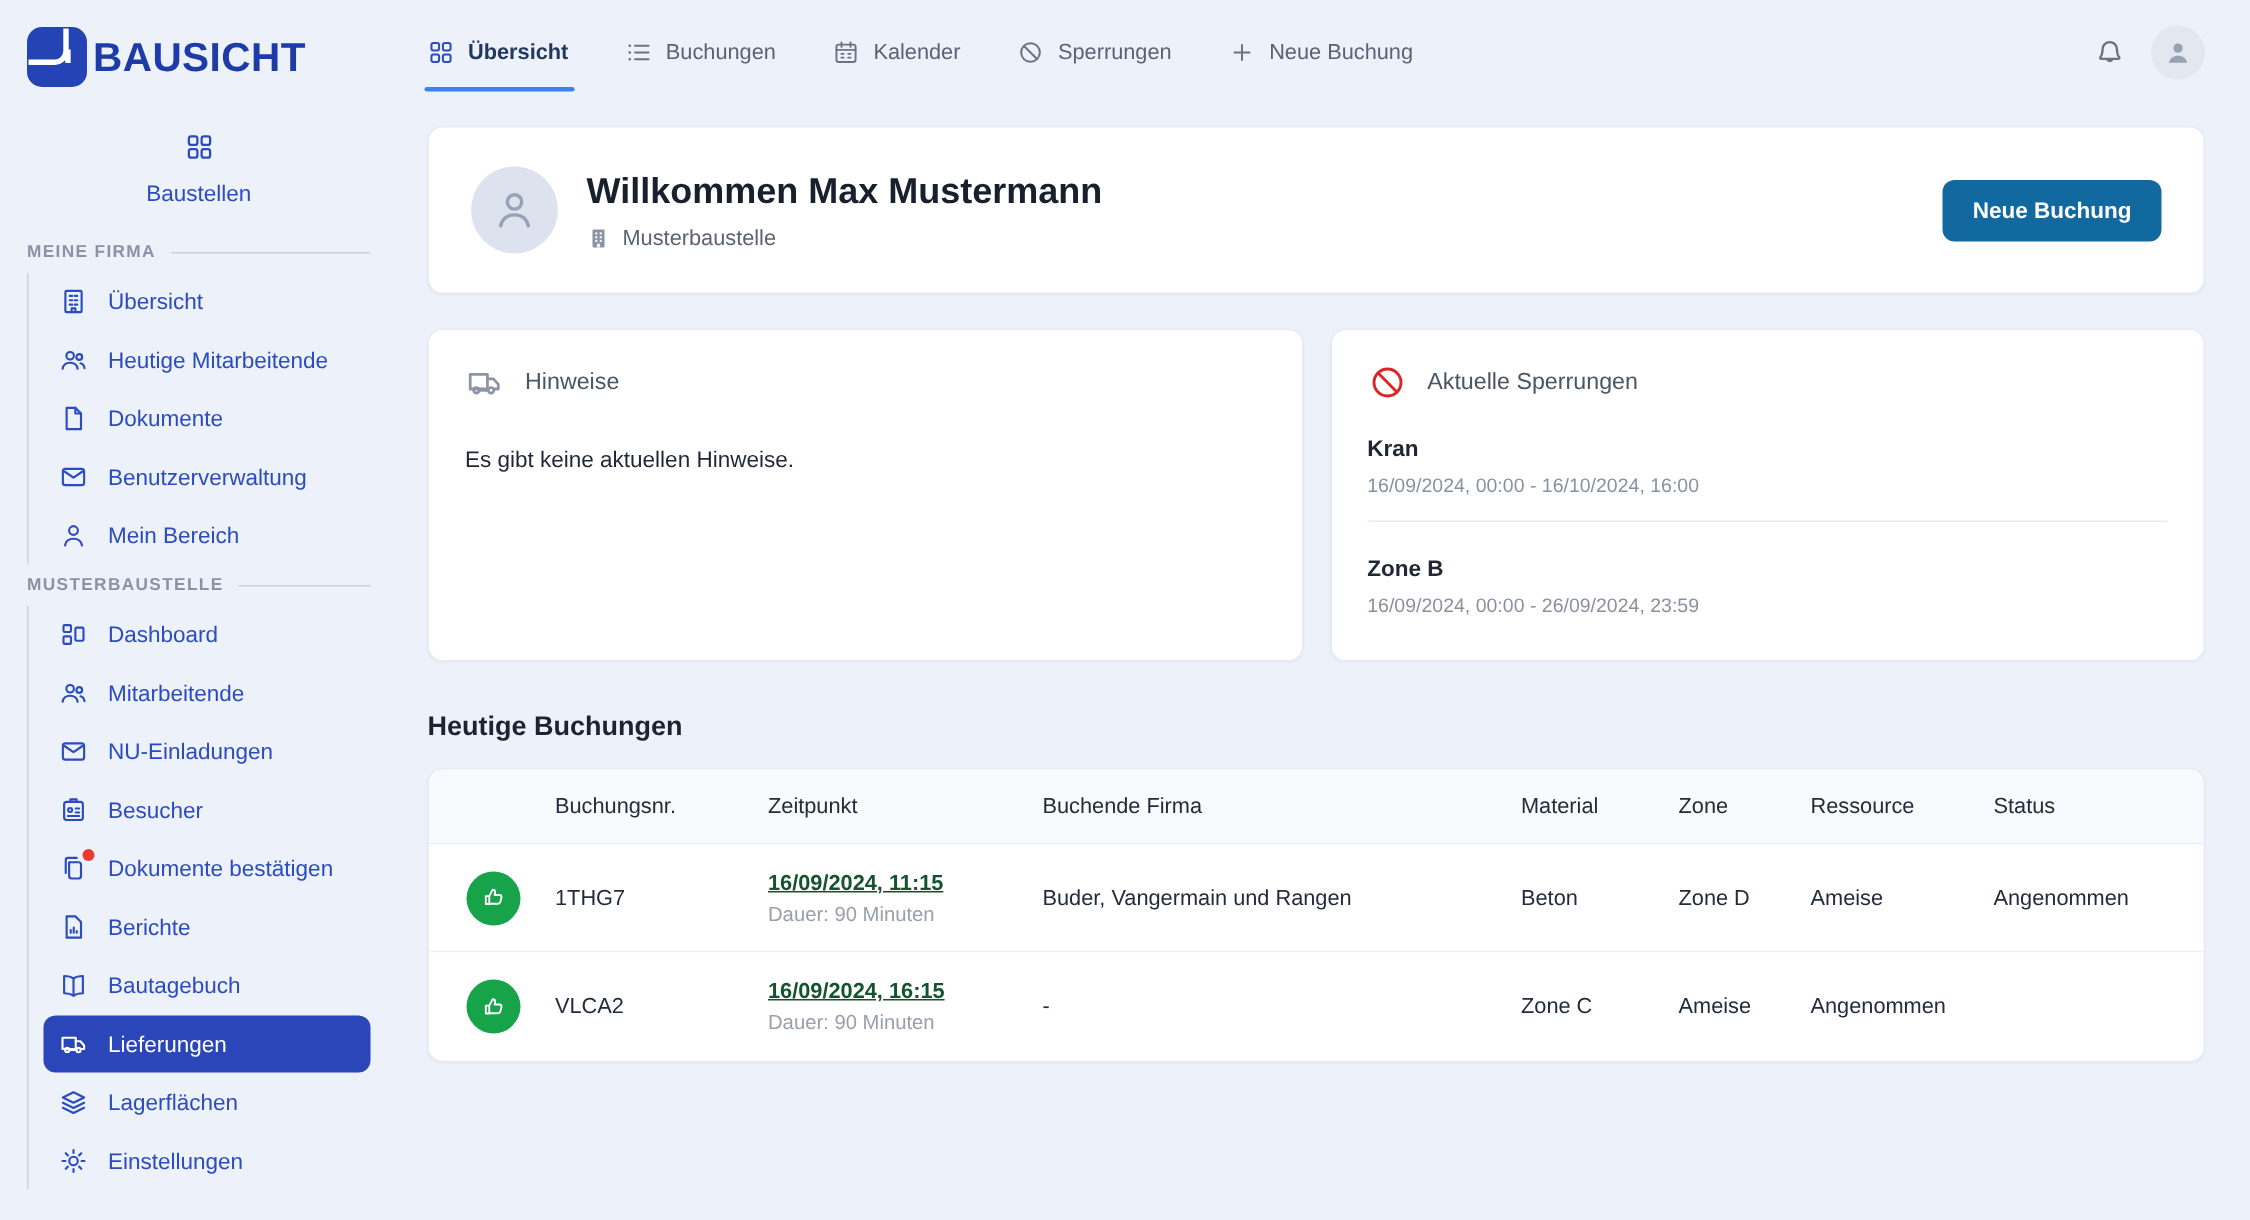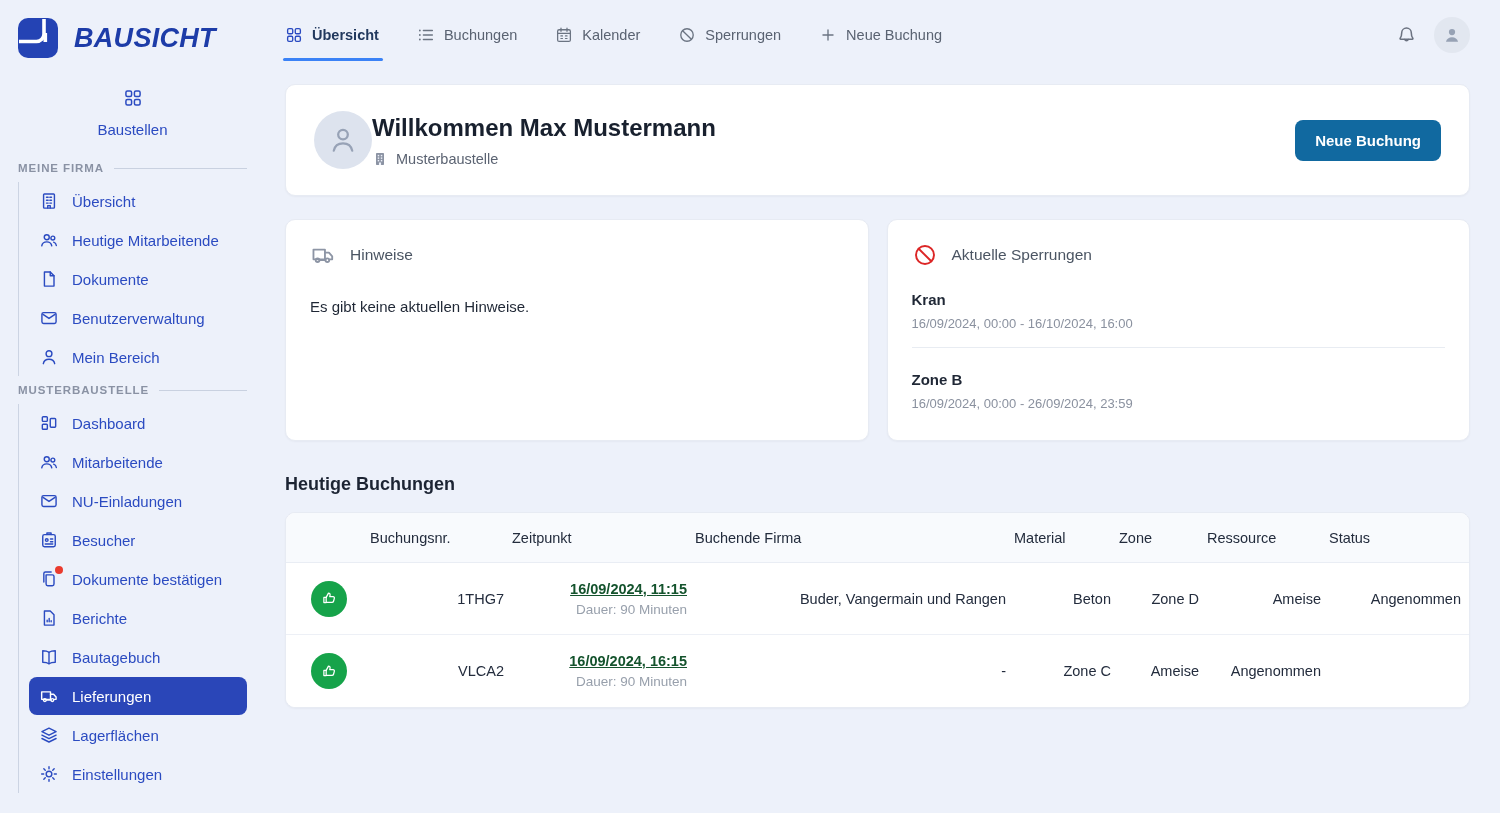--- a/index.html
+++ b/index.html
@@ -8,21 +8,21 @@
     width:1500px; height:813px;
     background:#edf1fa;
     font-family:"Liberation Sans", sans-serif;
     color:#202736;
     overflow:hidden;
   }
   .app { display:flex; width:1500px; height:813px; }
 
   
   .sidebar { width:265px; flex-shrink:0; padding:14px 18px 0 18px; }
-  .logo-row { display:flex; align-items:center; gap:16px; padding:4px 0 24px 0;font-style:italic; }
+  .logo-row { display:flex; align-items:center; gap:4px; padding:4px 0 24px 0; }
   .logo-mark { width:40px; height:40px; }
   .logo-text { font-size:27px; font-weight:bold; color:#1d3ca8; letter-spacing:.3px; }
   .baustellen-item { display:flex; align-items:center; gap:13px; color:#2b4bc1;
     font-size:15px; font-weight:500; padding:6px 2px 16px 2px; cursor:pointer;flex-direction:column; }
   .baustellen-item svg { width:20px; height:20px; }
   .section-label { display:flex; align-items:center; gap:10px; color:#8a92a4;
     font-size:11.5px; font-weight:bold; letter-spacing:.9px; margin:8px 0 8px 0; }
   .section-label::after { content:""; flex:1; height:1px; background:#c9d1e0; }
   .section-items { border-left:1px solid #ccd4e3; padding-left:10px; margin-bottom:6px; }
   .nav-item { display:flex; align-items:center; gap:13px; padding:9px 10px; border-radius:8px;
@@ -52,21 +52,21 @@
   .avatar-btn svg { width:22px; height:22px; }
 
   .card-base { background:#fff; border:1px solid #e7ebf3; border-radius:10px;
     box-shadow:0 1px 2px rgba(20,30,60,.04); }
 
   
   .welcome-card { display:flex; align-items:center; padding:26px 28px; margin-top:14px; }
   .welcome-avatar { width:58px; height:58px; border-radius:50%; background:#dde3ee;
     color:#97a2b6; display:flex; align-items:center; justify-content:center; flex-shrink:0; }
   .welcome-avatar svg { width:34px; height:34px; }
-  .welcome-text { }
+  .welcome-text { margin-left:19px; }
   .welcome-title { font-size:24px; font-weight:bold; color:#18202e; }
   .welcome-sub { display:flex; align-items:center; gap:8px; margin-top:9px;
     color:#5b6372; font-size:14.5px; }
   .welcome-sub svg { width:16px; height:16px; color:#8b93a3; }
   .primary-btn { margin-left:auto; background:#1169a0; color:#fff; font-size:15px;
     font-weight:bold; border:none; border-radius:8px; padding:12px 20px; cursor:pointer;
     font-family:"Liberation Sans", sans-serif; }
 
   
   .cards-row { display:flex; gap:18px; margin-top:23px; }
@@ -87,21 +87,21 @@
   .file-name { font-size:15px; font-weight:bold; color:#1f2735; }
   .file-sub { font-size:14px; color:#8a919f; margin-top:5px; }
 
   
   .section-title { font-size:18px; font-weight:bold; color:#1c2433; margin:33px 0 17px 0; }
   .table-card { overflow:hidden; }
   .trow { display:grid; grid-template-columns:84px 142px 183px 1fr 105px 88px 122px 140px;
     align-items:center; }
   .thead { background:#f8fafd; border-bottom:1px solid #e9edf4; height:50px;
     font-size:14.5px; font-weight:bold; color:#27304a; }
-  .tbody-row { height:72px; border-bottom:1px solid #edf0f6; cursor:pointer; background:#fff;text-align:right; }
+  .tbody-row { height:72px; border-bottom:1px solid #edf0f6; cursor:pointer; background:#fff; }
   .tbody-row:last-child { border-bottom:none; }
   .cell { font-size:14.5px; color:#232c3d; font-weight:500; padding-right:8px; }
   .cell-icon { padding-left:25px; }
   .status-circle { width:36px; height:36px; border-radius:50%; background:#16a34a; color:#fff;
     display:flex; align-items:center; justify-content:center; }
   .status-circle svg { width:19px; height:19px; }
   .time-main { font-weight:bold; font-size:14.5px; color:#14532d;text-decoration:underline; }
   .time-sub { color:#98a0ac; font-size:13.5px; margin-top:5px; font-weight:normal; }
 </style>
 </head>

